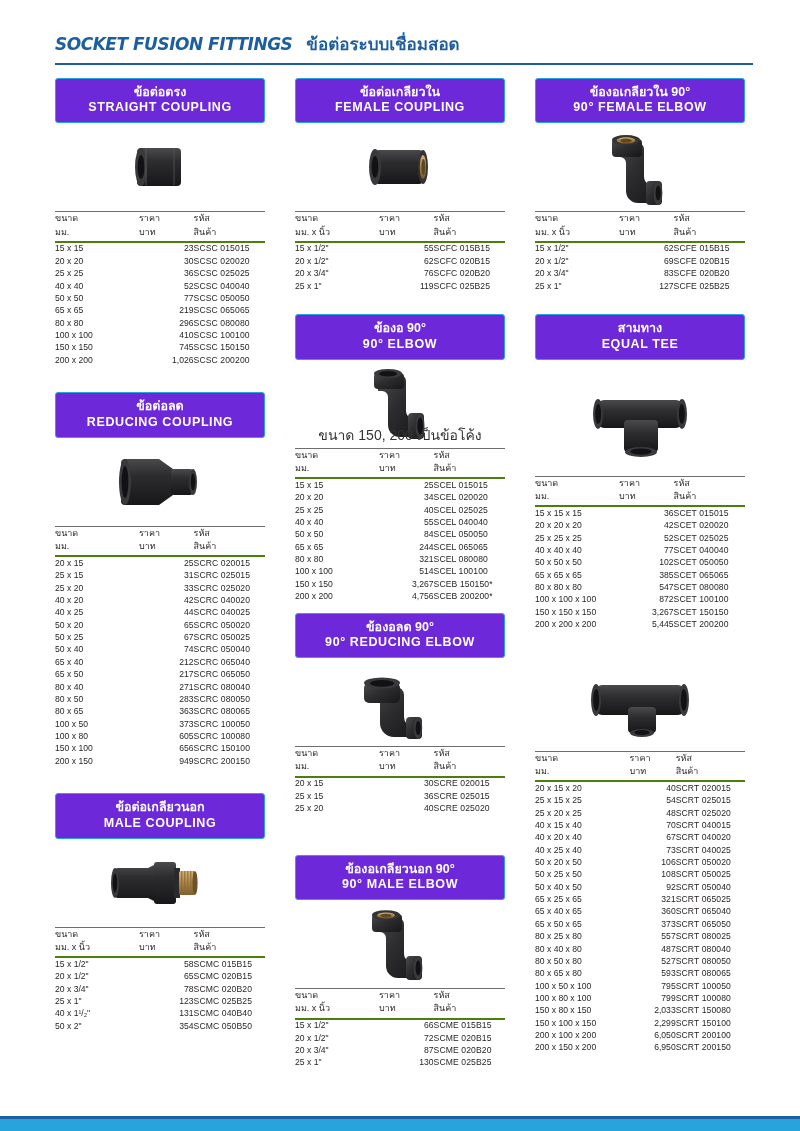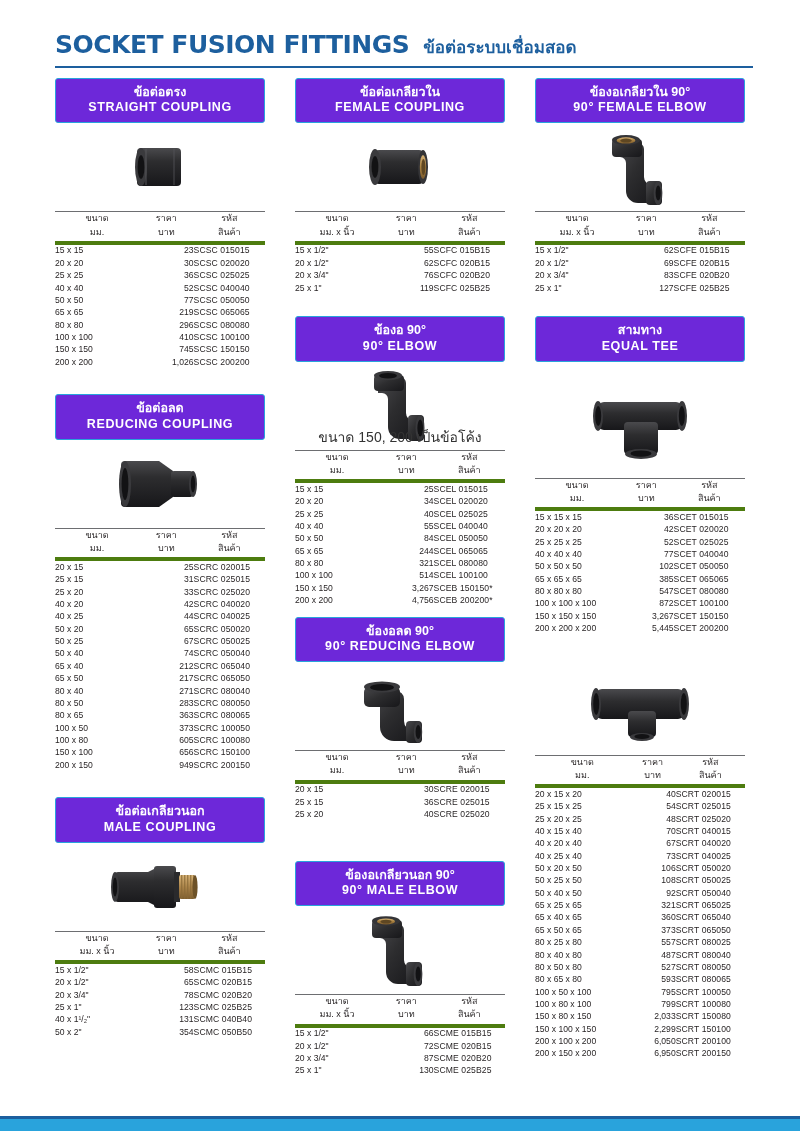--- a/index.html
+++ b/index.html
@@ -23,21 +23,22 @@
   .header {
     position: absolute;
     left: 55px;
     top: 30px;
     width: 700px;
   }
   .header-titles { display: flex; align-items: baseline; gap: 14px; }
   .title-en {
     font-family: "DejaVu Sans", sans-serif;
     font-weight: bold;
-    font-size: 25px;
+    font-style: italic;
+    font-size: 17px;
     letter-spacing: -0.5px;
     color: #1d5f9e;
     text-transform: uppercase;
   }
   .title-th {
     font-size: 17px;
     font-weight: bold;
     color: #1d5f9e;
   }
   .header-rule {
@@ -100,26 +101,26 @@
   
   table.spec {
     width: 100%;
     border-collapse: collapse;
     font-size: 8.6px;
     color: #231f20;
   }
   table.spec th {
     font-weight: normal;
     font-size: 9px;
-    text-align: center;
+    text-align: left;
     padding: 1px 0;
     line-height: 1.25;
   }
   table.spec thead tr.hrow th { border-top: 1px solid #6d6e71; }
-  table.spec thead tr.hrow2 th { border-bottom: 4px solid #4d7c0f; padding-bottom: 3px;}
+  table.spec thead tr.hrow2 th { border-bottom: 2px solid #4d7c0f; padding-bottom: 3px;}
   table.spec td {
     padding: 0.6px 0;
     line-height: 1.3;
     white-space: nowrap;
   }
   td.size { text-align: left; padding-left: 6px; font-size: 8.6px; }
   td.price { text-align: right; padding-right: 14px; }
   td.code { text-align: left; padding-left: 8px; letter-spacing: 0.1px;}
   .c-size { width: 40%; }
   .c-price { width: 26%; }

